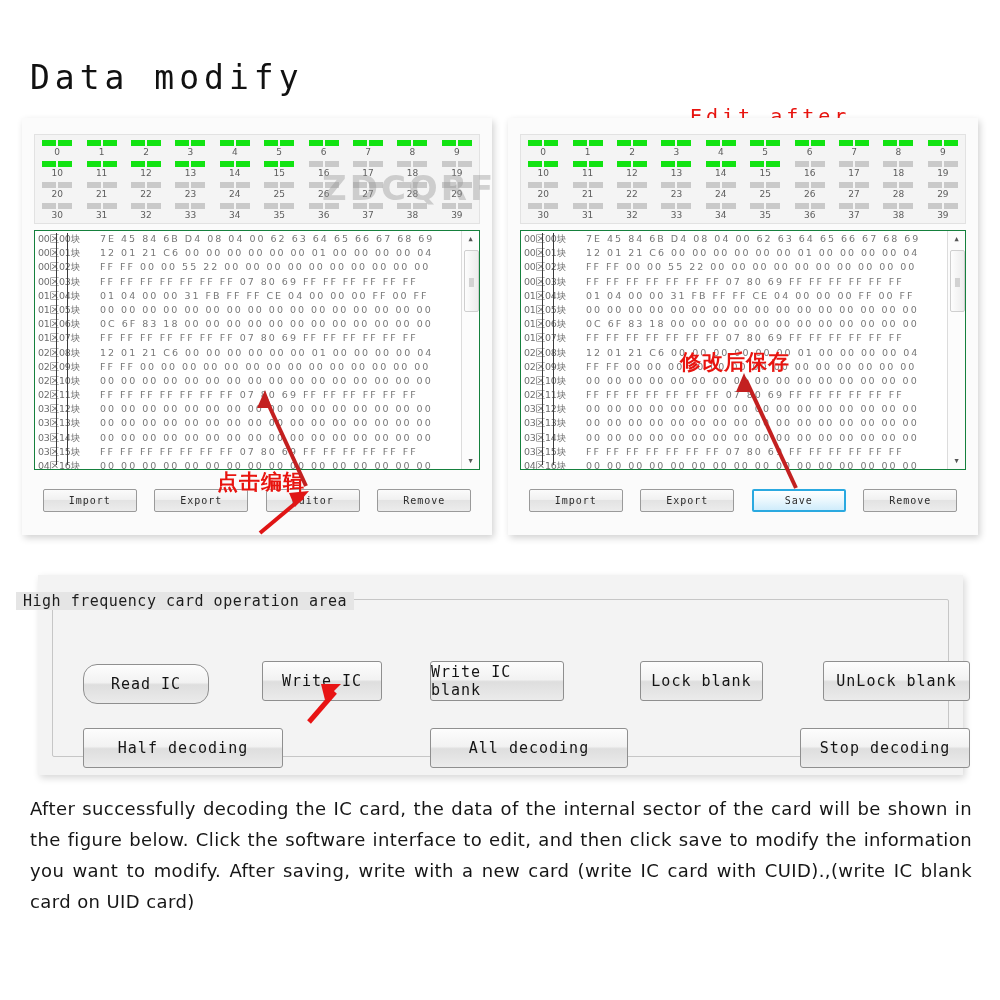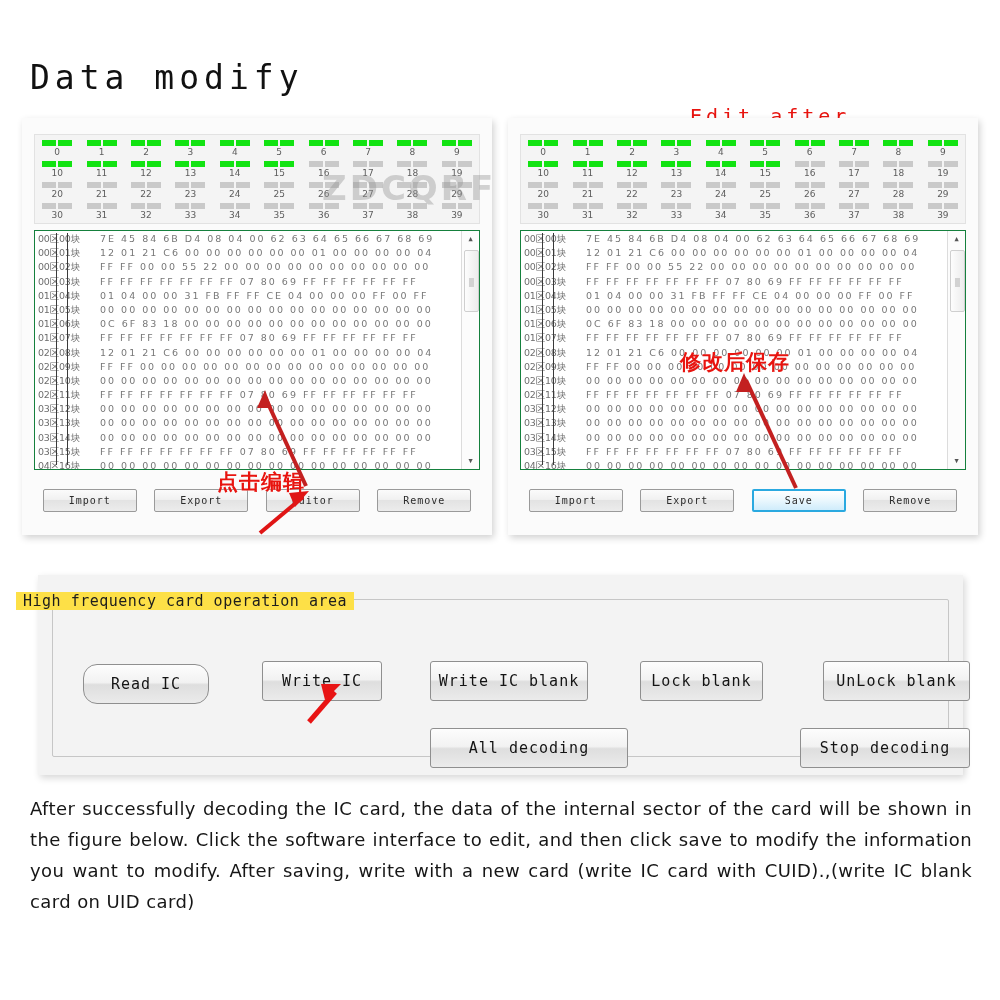--- a/index.html
+++ b/index.html
@@ -163,21 +163,21 @@
     box-sizing: border-box;
   }
   .hf-group {
     position: absolute; left: 14px; top: 24px;
     width: 897px; height: 158px;
     border: 1px solid #c6c6c6; border-radius: 2px;
     box-sizing: border-box;
   }
   .hf-legend {
     position: absolute; left: 16px; top: 592px;
-    background: #fde047; padding: 0 7px;
+    background: #e5e5e5; padding: 0 7px;
     font-family: "DejaVu Sans Mono", monospace;
     font-size: 15px; color: #1d1d1d; letter-spacing: 0.5px;
   }
   .hf-btn {
     position: absolute; height: 40px; box-sizing: border-box;
     border: 1px solid #8f8f8f; border-radius: 3px;
     background: linear-gradient(to bottom,#fdfdfd 0%,#f2f2f2 46%,#dedede 52%,#ebebeb 100%);
     font-family: "DejaVu Sans Mono", monospace;
     font-size: 15px; color: #141414; letter-spacing: 1px;
     display: flex; align-items: center; justify-content: center;
@@ -986,23 +986,24 @@
     <svg class="arrow" style="left:0;top:0;width:470px;height:417px">
       <line x1="288" y1="370" x2="238" y2="262" stroke="#c32020" stroke-width="4"></line>
       <polygon points="236,255 244,274 228,274" fill="#c32020"></polygon>
     </svg>
   </div>
 
   <div class="hf-card">
     <div class="hf-group" id="hfgroup">
         <div class="hf-btn" style="left: 30px; top: 64px; width: 126px; border-radius: 14px;">Read IC</div>
         <div class="hf-btn" style="left: 209px; top: 61px; width: 120px;">Write IC</div>
-        <div class="hf-btn" style="left: 377px; top: 61px; width: 158px;">Write IC blank</div>
+        <div class="hf-btn" style="left: 377px; top: 61px; width: 134px;">Write IC blank</div>
         <div class="hf-btn" style="left: 587px; top: 61px; width: 123px;">Lock blank</div>
         <div class="hf-btn" style="left: 770px; top: 61px; width: 147px;">UnLock blank</div>
+        <div class="hf-btn" style="left: 30px; top: 128px; width: 200px;">Half decoding</div>
         <div class="hf-btn" style="left: 377px; top: 128px; width: 198px;">All decoding</div>
         <div class="hf-btn" style="left: 747px; top: 128px; width: 170px;">Stop decoding</div>
       </div>
   </div>
   <div class="hf-legend">High frequency card operation area</div>
 
   <svg class="arrow" style="left:295px;top:680px;width:70px;height:50px">
     <line x1="14" y1="42" x2="40" y2="12" stroke="#e81414" stroke-width="5"></line>
     <polygon points="46,4 30,20 26,4" fill="#e81414"></polygon>
   </svg>

